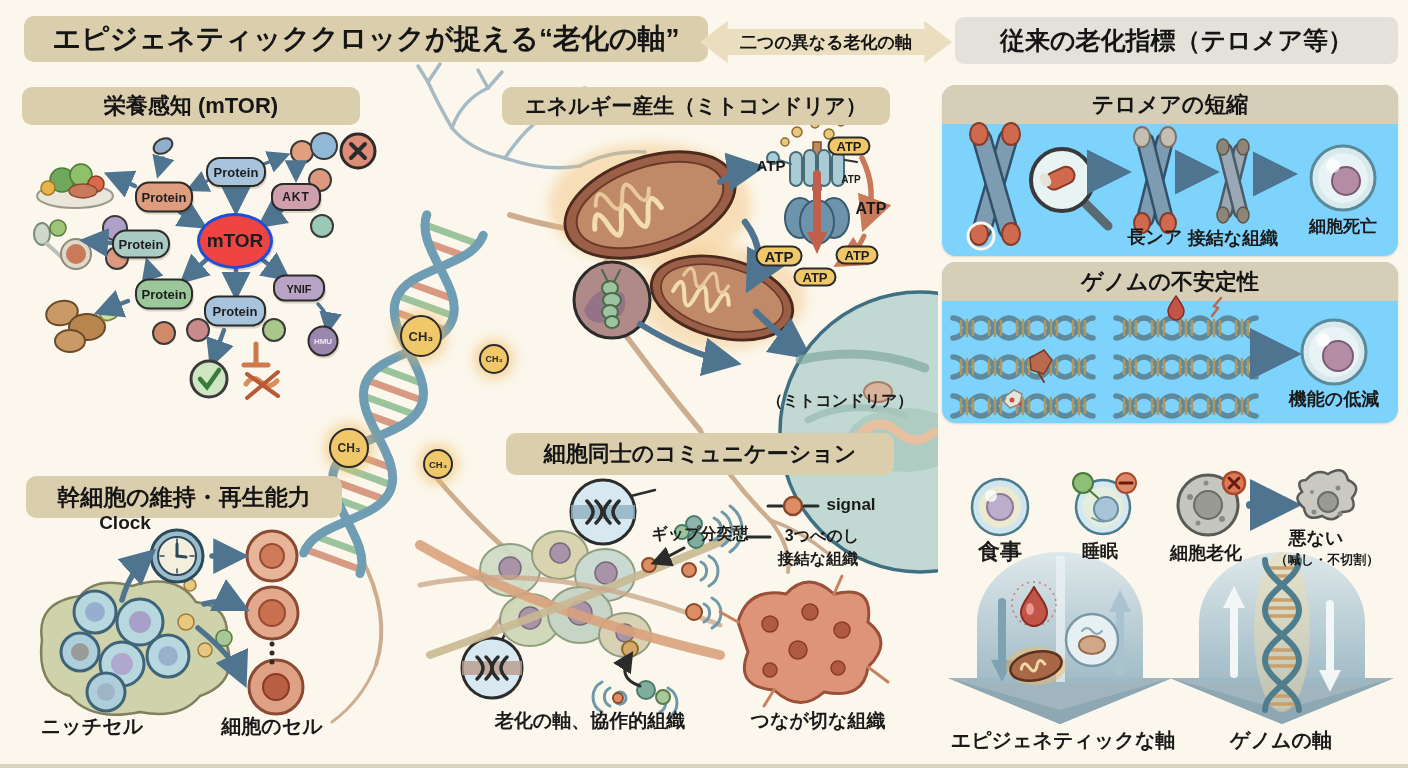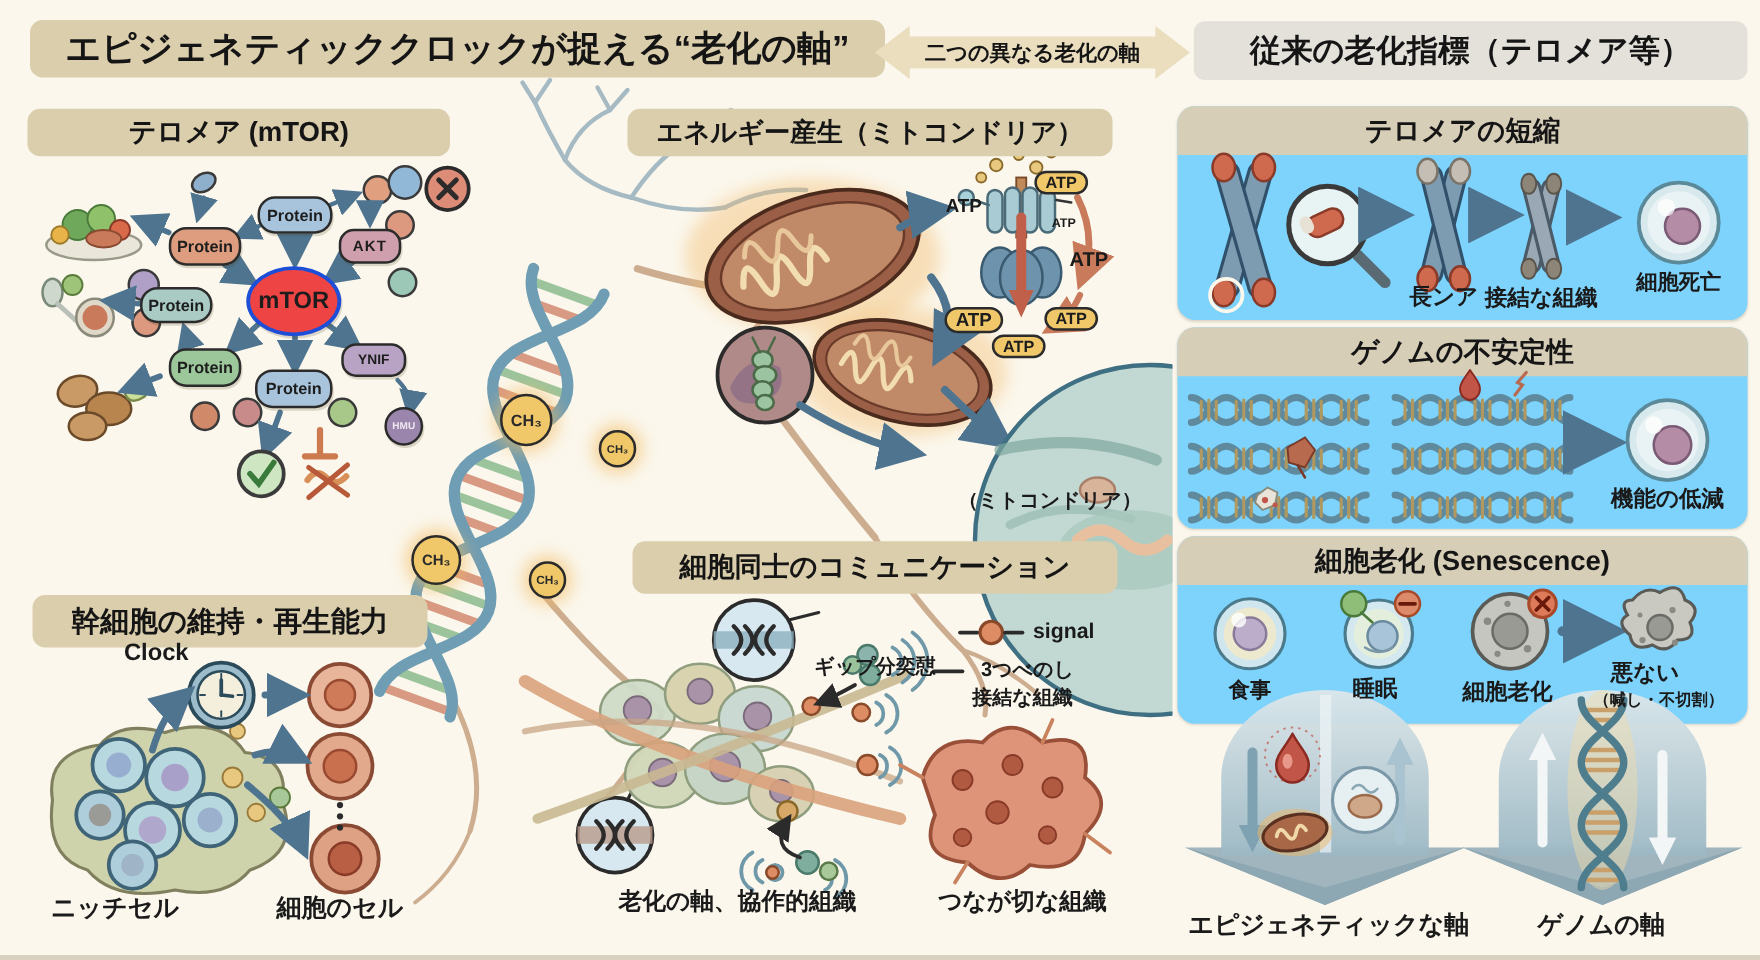--- a/index.html
+++ b/index.html
@@ -30,23 +30,20 @@
 </head>
 <body>
 
 <div id="stage">
 
   <div class="panel" style="left:942px;top:85px;width:456px;height:171px;">
     <div class="panel-h" style="height:39px;font-size:22px;">テロメアの短縮</div>
   </div>
   <div class="panel" style="left:942px;top:262px;width:456px;height:161px;">
     <div class="panel-h" style="height:39px;font-size:22px;">ゲノムの不安定性</div>
-  </div>
-  <div class="panel" style="left:942px;top:429px;width:456px;height:150px;">
-    <div class="panel-h" style="height:39px;font-size:22px;">細胞老化 (Senescence)</div>
   </div>
 
   <svg id="art" width="1408" height="768" viewBox="0 0 1408 768">
     <defs>
       <marker id="mB" markerWidth="6.5" markerHeight="6.5" refX="4.5" refY="3.25" orient="auto">
           <path d="M0,0L6.5,3.25L0,6.5Z" fill="#4E7490"></path>
         </marker>
       <marker id="mK" markerWidth="7" markerHeight="7" refX="5" refY="3.5" orient="auto">
           <path d="M0,0L7,3.5L0,7Z" fill="#2b2b2b"></path>
         </marker>
@@ -641,21 +638,21 @@
       <polygon points="-59,-32 -37,-32 -48,-54" fill="#F2F6F6"></polygon>
       <line x1="48" y1="-36" x2="48" y2="34" stroke="#F2F6F6" stroke-width="8"></line>
       <polygon points="37,30 59,30 48,52" fill="#F2F6F6"></polygon>
     </g>
   </svg>
 
   <div class="banner tan" style="left:24px;top:16px;width:684px;height:46px;font-size:28px;">エピジェネティッククロックが捉える“老化の軸”</div>
   <div class="banner arrowshape" style="left:700px;top:19px;width:252px;height:46px;font-size:17px;">二つの異なる老化の軸</div>
   <div class="banner gray" style="left:955px;top:17px;width:443px;height:47px;font-size:25px;">従来の老化指標（テロメア等）</div>
 
-  <div class="banner tan" style="left:22px;top:87px;width:338px;height:38px;font-size:22px;">テロメア (mTOR)</div>
+  <div class="banner tan" style="left:22px;top:87px;width:338px;height:38px;font-size:22px;">栄養感知 (mTOR)</div>
   <div class="banner tan" style="left:502px;top:87px;width:388px;height:38px;font-size:21px;">エネルギー産生（ミトコンドリア）</div>
   <div class="banner tan" style="left:26px;top:476px;width:316px;height:42px;font-size:23px;">幹細胞の維持・再生能力</div>
   <div class="banner tan" style="left:506px;top:433px;width:388px;height:42px;font-size:22px;">細胞同士のコミュニケーション</div>
 
   <div class="node" style="left:164px;top:197px;width:54px;height:27px;font-size:13px;background:#DE9D7E;border-radius:14px;">Protein</div>
   <div class="node" style="left:236px;top:172px;width:56px;height:26px;font-size:13px;background:#A8C4DC;border-radius:14px;">Protein</div>
   <div class="node" style="left:141px;top:244px;width:54px;height:25px;font-size:13px;background:#A9CBC3;border-radius:14px;">Protein</div>
   <div class="node" style="left:164px;top:294px;width:54px;height:27px;font-size:13px;background:#9CC79A;border-radius:14px;">Protein</div>
   <div class="node" style="left:235px;top:311px;width:58px;height:27px;font-size:13px;background:#A8C4DC;border-radius:14px;">Protein</div>
   <div class="node" style="left:235px;top:241px;width:70px;height:50px;font-size:19px;background:#ef4444;border:3px solid #1d4ed8;">mTOR</div>
@@ -685,21 +682,21 @@
   <div class="lbl" style="left:851px;top:505px;font-size:17px;">signal</div>
   <div class="lbl" style="left:822px;top:536px;font-size:16px;">3つべのし</div>
   <div class="lbl" style="left:818px;top:559px;font-size:16px;">接結な組織</div>
   <div class="lbl" style="left:590px;top:721px;font-size:19px;">老化の軸、協作的組織</div>
   <div class="lbl" style="left:818px;top:721px;font-size:19px;">つなが切な組織</div>
 
   <div class="lbl" style="left:1155px;top:237px;font-size:18px;">長ンア</div>
   <div class="lbl" style="left:1233px;top:238px;font-size:18px;">接結な組織</div>
   <div class="lbl" style="left:1343px;top:226px;font-size:17px;">細胞死亡</div>
   <div class="lbl" style="left:1334px;top:399px;font-size:18px;">機能の低減</div>
-  <div class="lbl" style="left:1000px;top:552px;font-size:17px;">食事</div>
+  <div class="lbl" style="left:1000px;top:552px;font-size:22px;">食事</div>
   <div class="lbl" style="left:1100px;top:551px;font-size:18px;">睡眠</div>
   <div class="lbl" style="left:1206px;top:553px;font-size:18px;">細胞老化</div>
   <div class="lbl" style="left:1316px;top:538px;font-size:18px;">悪ない</div>
   <div class="lbl" style="left:1327px;top:560px;font-size:13px;">（喊し・不切割）</div>
 
   <div class="lbl" style="left:1063px;top:740px;font-size:20px;">エピジェネティックな軸</div>
   <div class="lbl" style="left:1281px;top:740px;font-size:20px;">ゲノムの軸</div>
 
   <div class="edge"></div>
 </div>

